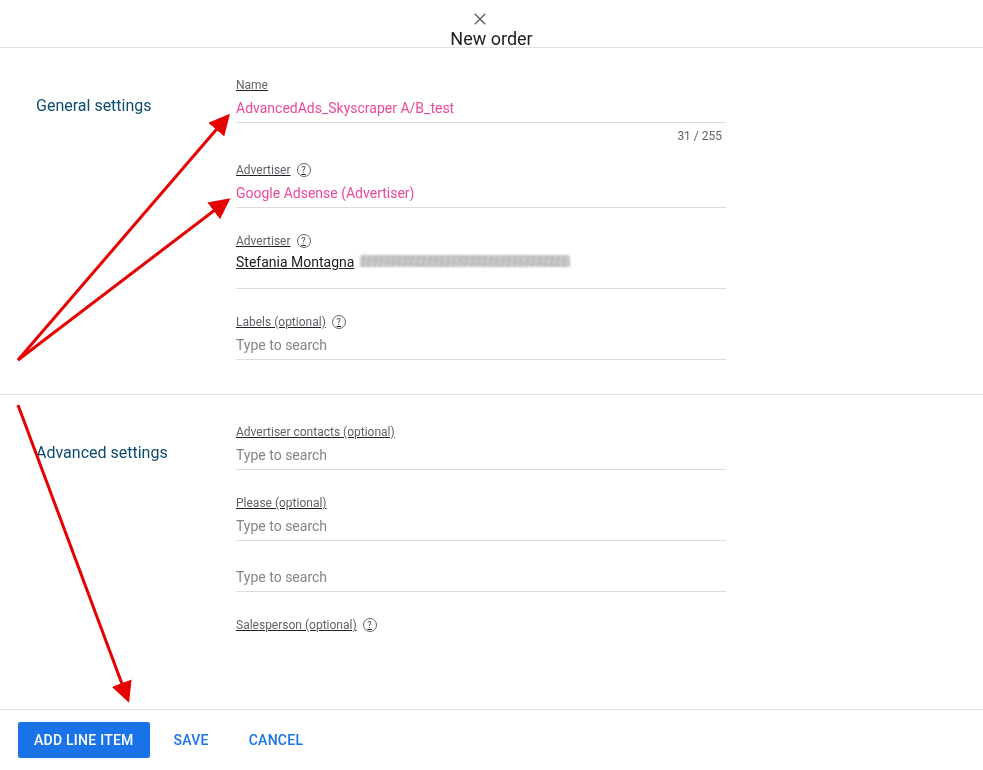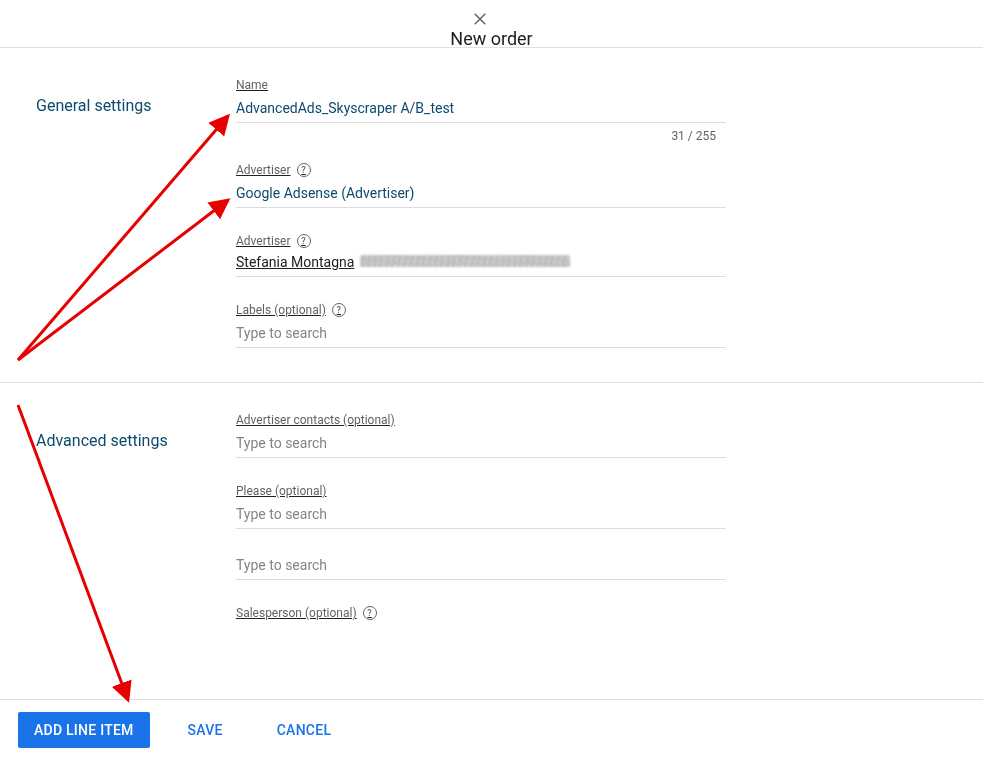--- a/index.html
+++ b/index.html
@@ -93,47 +93,47 @@
       color: #5f6368;
       cursor: pointer;
       font-weight: 500;
     }
     .field-input {
       width: 100%;
       border: none;
       border-bottom: 1px solid #dadce0;
       padding: 2px 0 6px 0;
       font-size: 14px;
-      color: #0c4a6e;
+      color: #ec4899;
       background: transparent;
       outline: none;
       font-family: inherit;
     }
     .field-input::placeholder {
       color: #80868b;
     }
     .field-input.disabled-text {
       color: #9aa0a6;
     }
     .field-input.dotted {
       border-bottom: 1px dotted #9aa0a6;
     }
     .char-counter {
       position: absolute;
-      right: 10px;
+      right: 4px;
       top: 100%;
       margin-top: 6px;
       font-size: 12px;
       color: #5f6368;
     }
     .trafficker-row {
       display: flex;
       align-items: baseline;
       border-bottom: 1px solid #dadce0;
-      padding-bottom: 6px;
+      padding-bottom: 18px;
     }
     .trafficker-name {
       font-size: 14px;
       color: #202124;
       white-space: nowrap;
     }
     .trafficker-blur {
       margin-left: 6px;
       flex: 1;
       height: 12px;
@@ -143,29 +143,29 @@
         #d6d6d6 2px,
         #a8a8a8 4px,
         #ececec 6px
       );
       filter: blur(1.3px);
       border-radius: 2px;
       max-width: 210px;
     }
     .footer {
       position: absolute;
-      bottom: 11px;
+      bottom: 1px;
       left: 0;
       right: 0;
       height: 60px;
       border-top: 1px solid #e0e0e0;
       display: flex;
       align-items: center;
       padding: 0 18px;
-      gap: 22px;
+      gap: 8px;
       background: #fff;
     }
     .btn {
       padding: 10px 16px;
       font-size: 14px;
       font-weight: 500;
       text-transform: uppercase;
       border: none;
       cursor: pointer;
       background: transparent;

